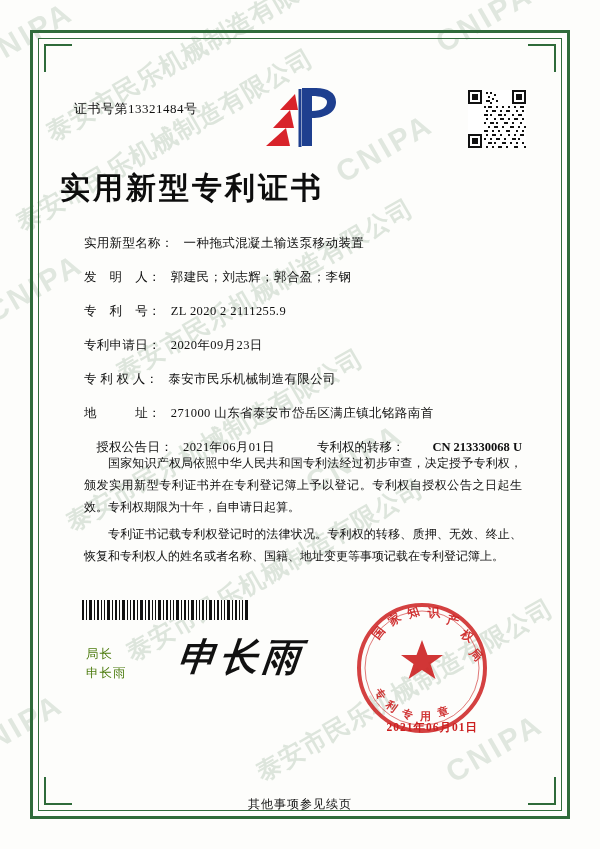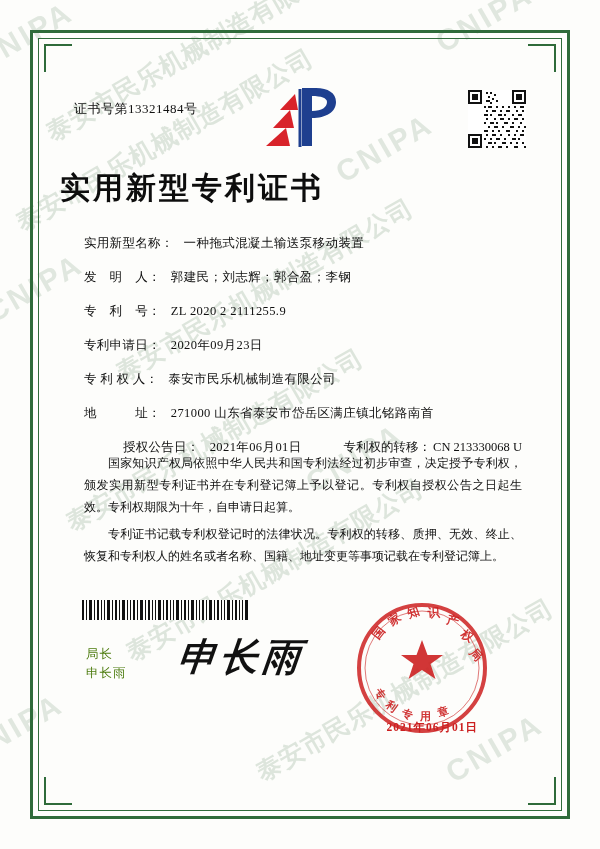--- a/index.html
+++ b/index.html
@@ -128,21 +128,21 @@
   }
   .field .val {
     margin-left: 10px;
     letter-spacing: 0.4px;
   }
   .field.two-col { justify-content: flex-end; }
   .field .lbl2 {
     margin-left: 42px;
     white-space: nowrap;
   }
-  .field .val2 { margin-left: 2px; }
+  .field .val2 { margin-left: 28px; font-weight: bold; }
 
   .paragraphs {
     position: absolute;
     left: 24px; right: 18px;
     top: 392px;
     font-size: 12px;
     line-height: 1.85;
     color: #101010;
     text-align: justify;
   }
@@ -482,15 +482,16 @@
           <text x="31" y="106" transform="rotate(36 31 106)">利</text>
           <text x="47" y="116" transform="rotate(18 47 116)">专</text>
           <text x="66" y="120" transform="rotate(0 66 120)">用</text>
           <text x="85" y="117" transform="rotate(-18 85 117)">章</text>
         </g>
       </svg>
     </div>
     <div class="seal-date">2021年06月01日</div>
 
 
+    <div class="footer-note">其他事项参见续页</div>
 
   </div>
 </div>
 
 </body></html>

